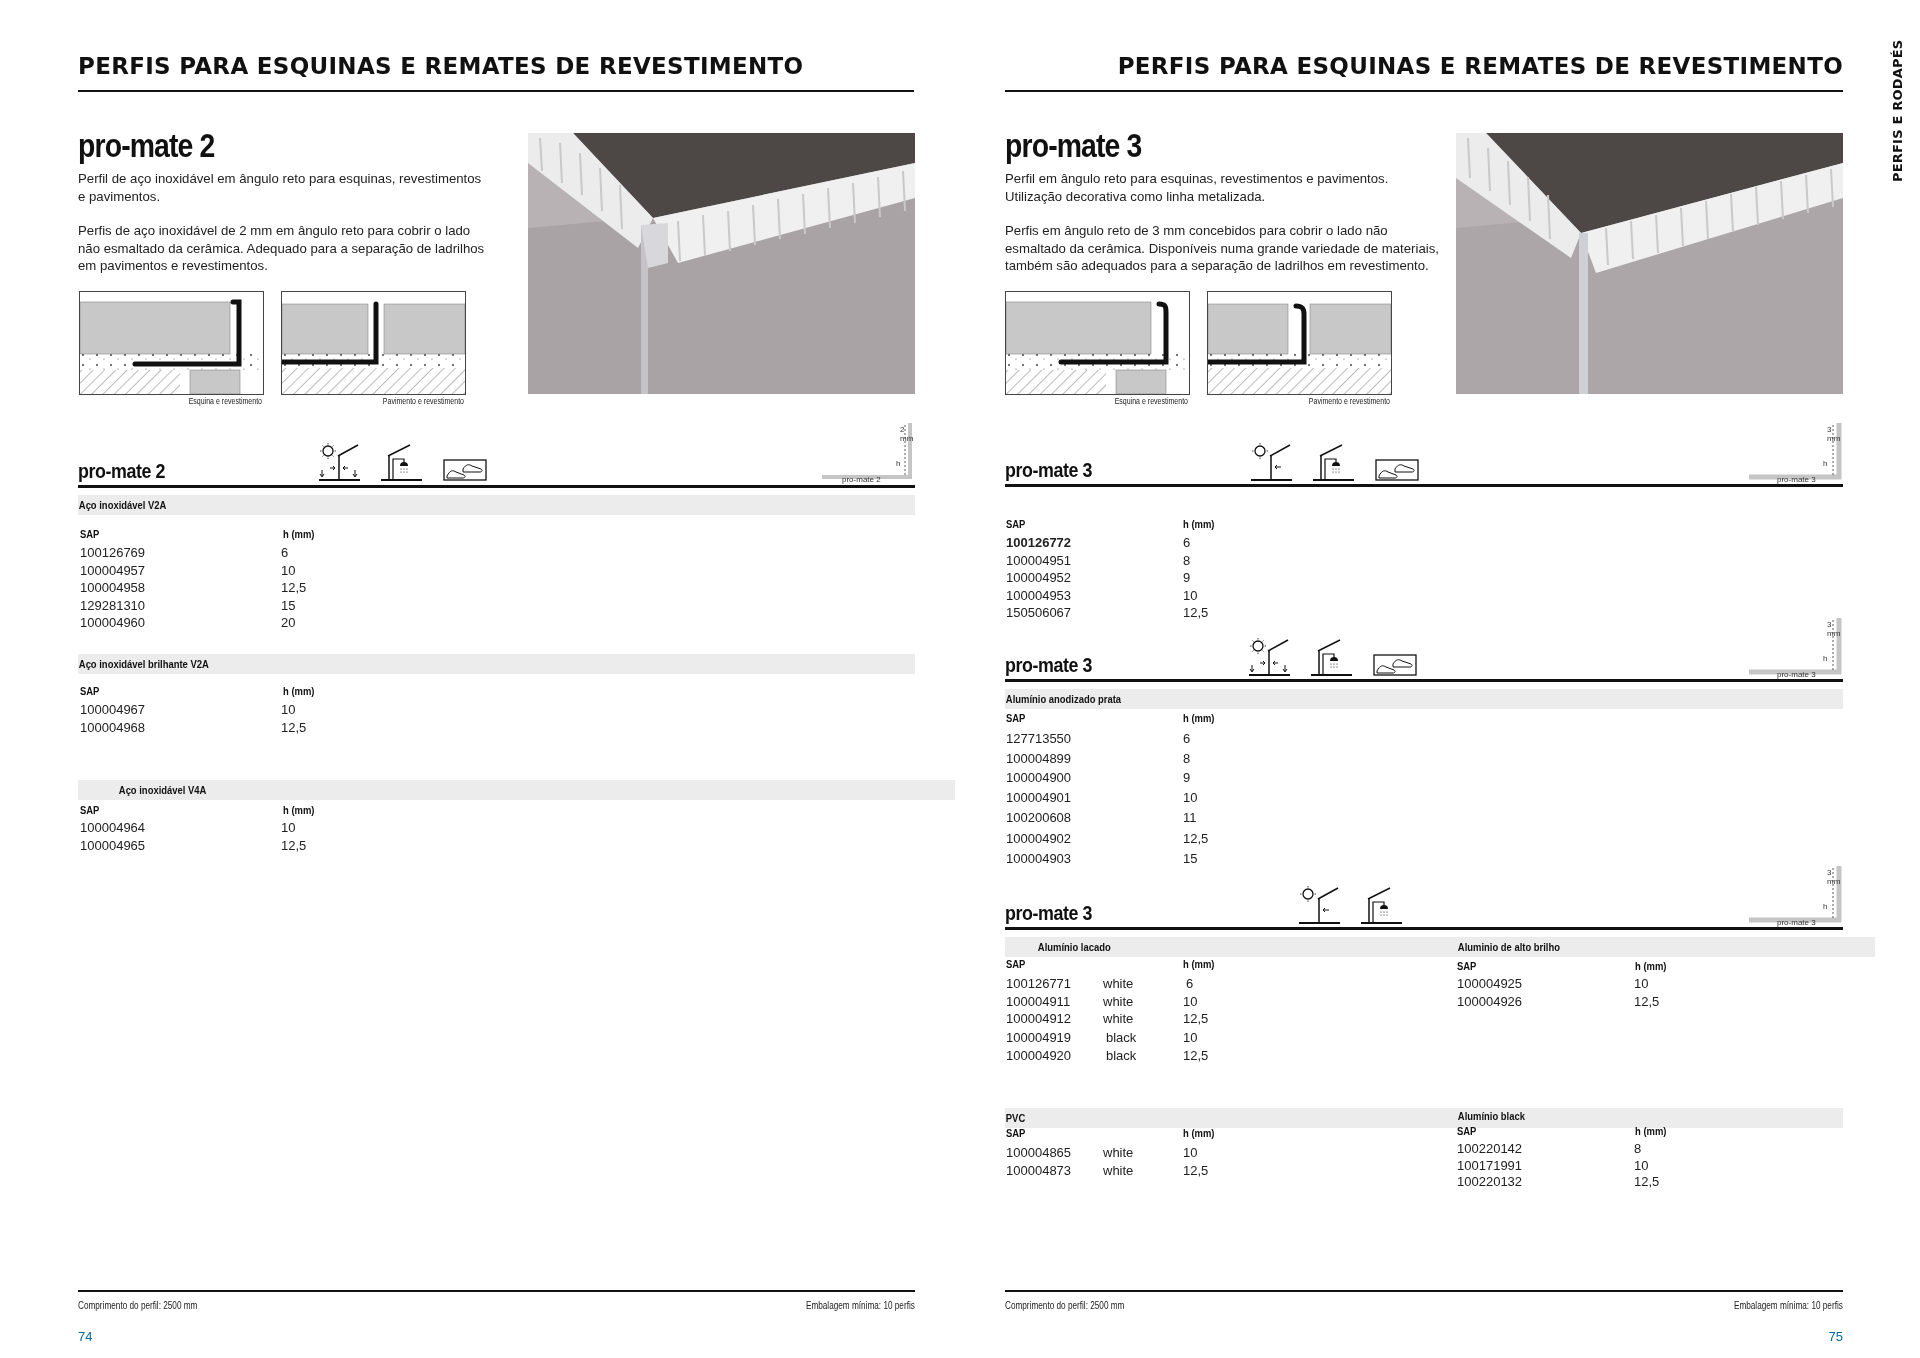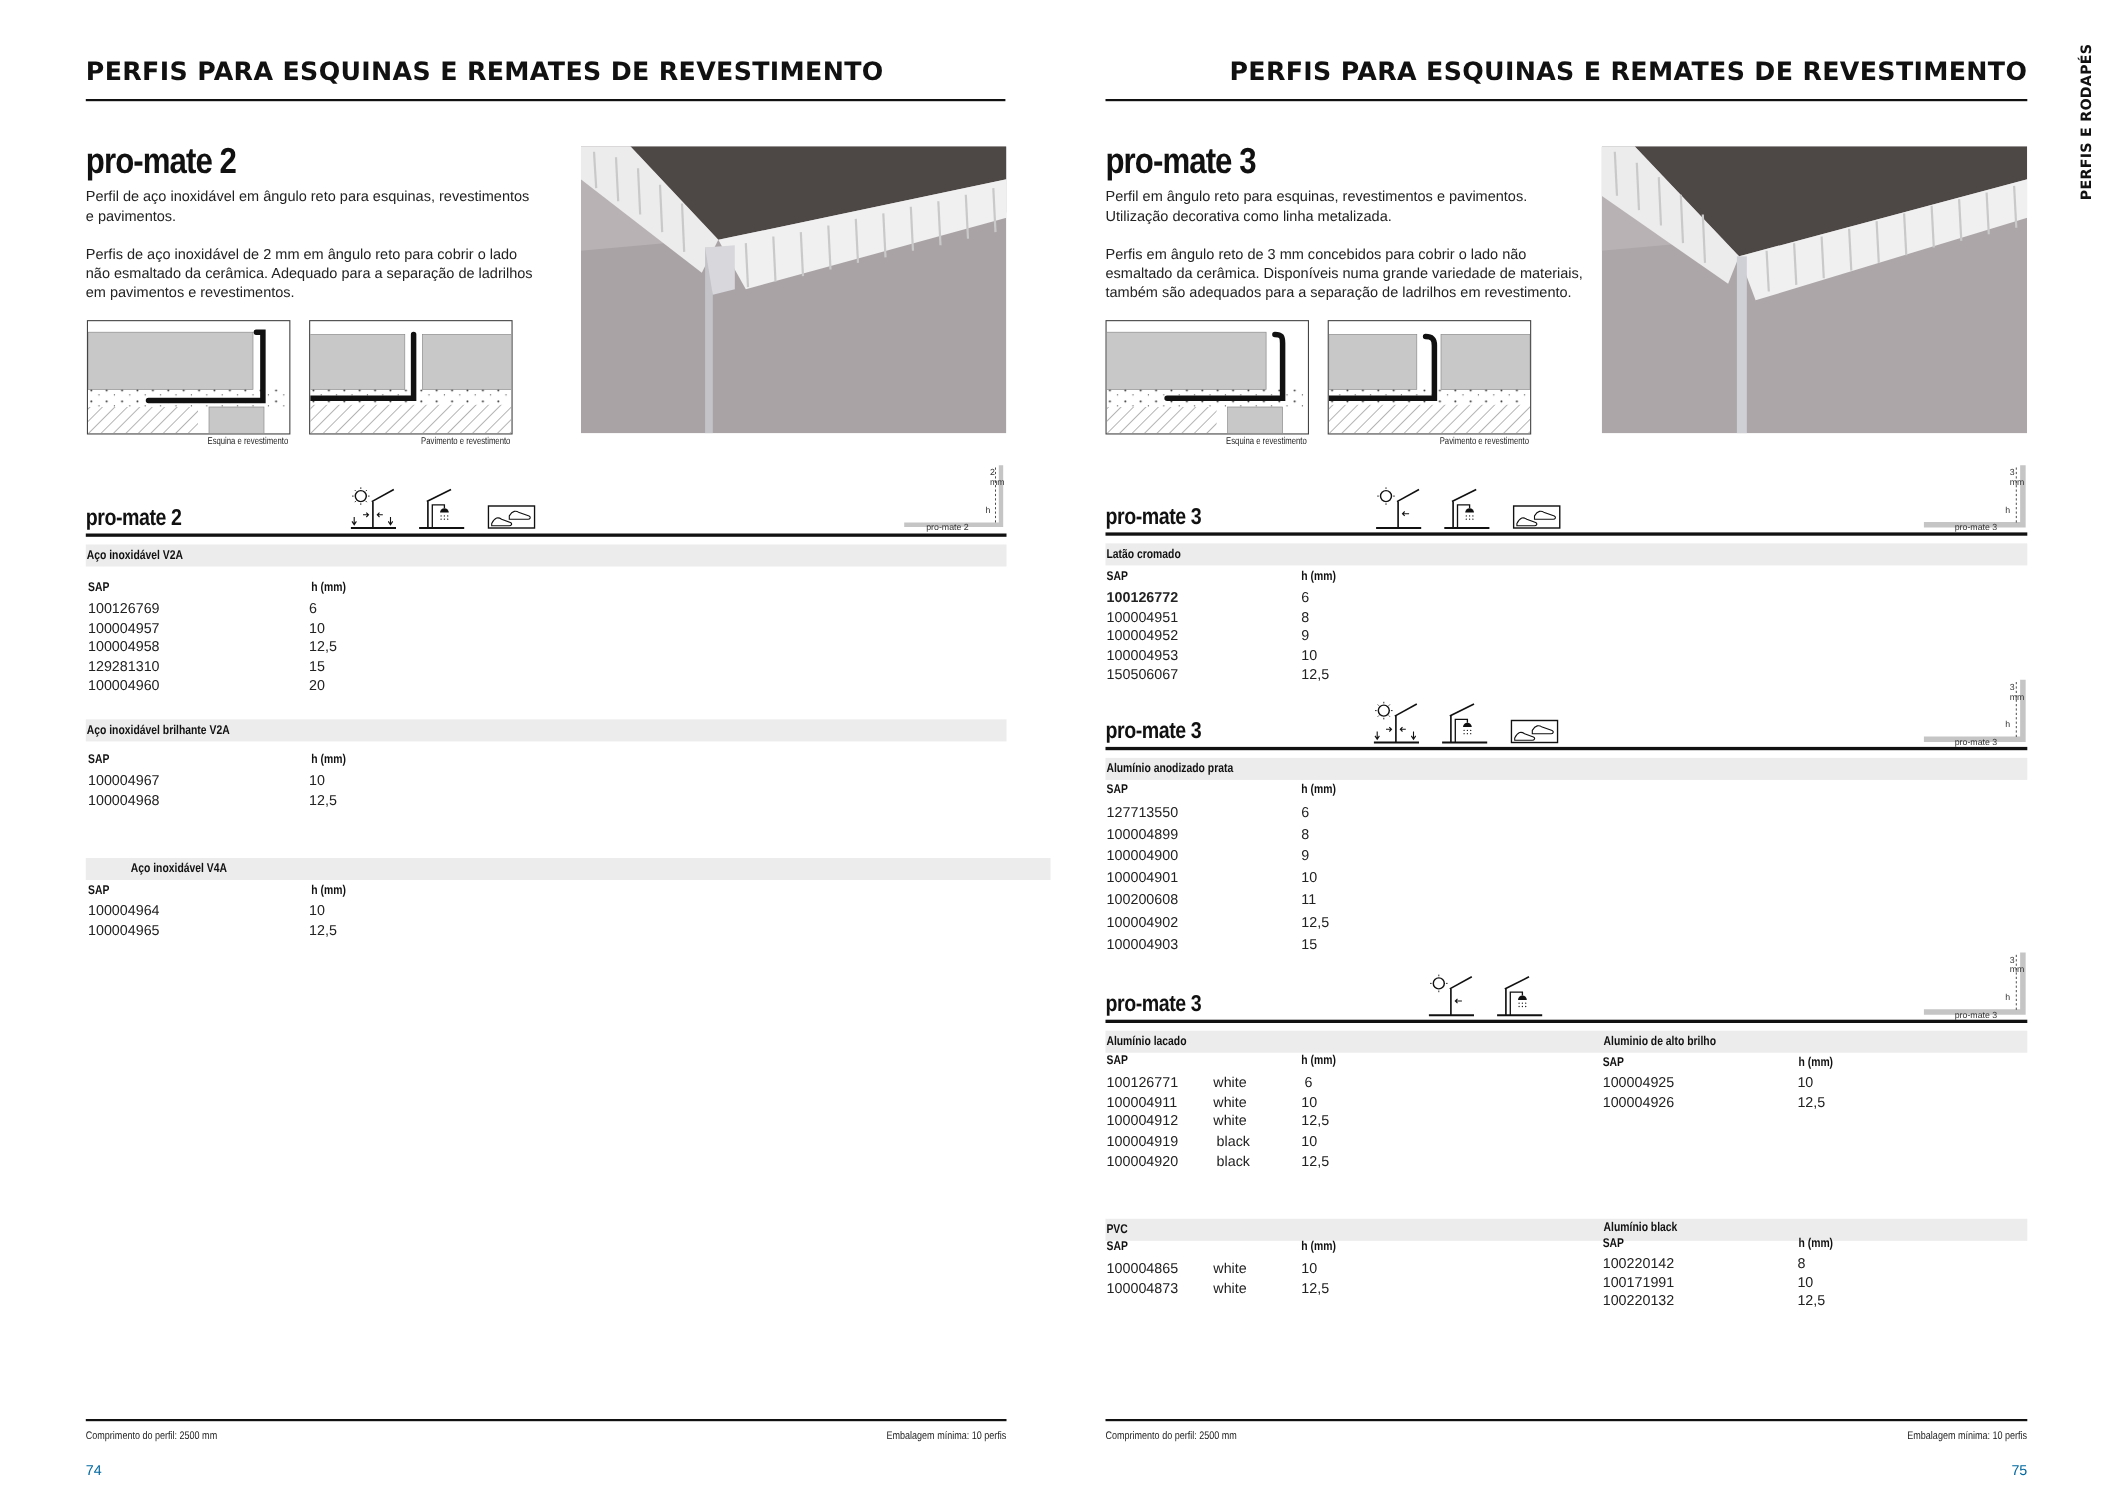--- a/index.html
+++ b/index.html
@@ -308,23 +308,20 @@
     <svg width="96" height="66">
       <path d="M2 62 H92 V8" fill="none" stroke="#c5c5c5" stroke-width="5"></path>
       <line x1="86" y1="10" x2="86" y2="60" stroke="#333" stroke-width="0.8" stroke-dasharray="2 2"></line>
     </svg>
     <span class="abs dim-fig" style="left:80px;top:-2px;">3 mm</span>
     <span class="abs dim-fig" style="left:76px;top:32px;">h</span>
     <span class="abs dim-fig" style="left:30px;top:48px;">pro-mate 3</span>
   </div>
   <div class="abs sec-rule" style="left:45px;top:484px;width:838px;"></div>
 
-  <div class="abs band" style="left:45px;top:494px;width:838px;">
-    <div class="band-lbl">Latão cromado</div>
-  </div>
   <div class="abs col-h" style="left:46px;top:518px;">SAP</div>
   <div class="abs col-h" style="left:223px;top:518px;">h (mm)</div>
   <div class="abs" style="left:46px;top:535px;">
     <div class="cell abs" style="top:0;font-weight:bold;">100126772</div>
     <div class="cell abs" style="top:0;left:177px;">6</div>
     <div class="cell abs" style="top:17.5px;">100004951</div>
     <div class="cell abs" style="top:17.5px;left:177px;">8</div>
     <div class="cell abs" style="top:35px;">100004952</div>
     <div class="cell abs" style="top:35px;left:177px;">9</div>
     <div class="cell abs" style="top:52.5px;">100004953</div>
@@ -391,21 +388,21 @@
     <svg width="96" height="66">
       <path d="M2 62 H92 V8" fill="none" stroke="#c5c5c5" stroke-width="5"></path>
       <line x1="86" y1="10" x2="86" y2="60" stroke="#333" stroke-width="0.8" stroke-dasharray="2 2"></line>
     </svg>
     <span class="abs dim-fig" style="left:80px;top:-2px;">3 mm</span>
     <span class="abs dim-fig" style="left:76px;top:32px;">h</span>
     <span class="abs dim-fig" style="left:30px;top:48px;">pro-mate 3</span>
   </div>
   <div class="abs sec-rule" style="left:45px;top:927px;width:838px;"></div>
 
-  <div class="abs band" style="left:45px;top:937px;width:838px;">
+  <div class="abs band" style="left:45px;top:937px;width:838px;padding-left:32px;">
     <div class="band-lbl">Alumínio lacado</div>
   </div>
 
   <div class="abs band-lbl" style="left:497px;top:937px;">Aluminio de alto brilho</div>
 
   <div class="abs col-h" style="left:46px;top:958px;">SAP</div>
   <div class="abs col-h" style="left:223px;top:958px;">h (mm)</div>
   <div class="abs" style="left:46px;top:976px;">
     <div class="cell abs" style="top:0;">100126771</div>
     <div class="cell abs" style="top:0;left:97px;">white</div>

